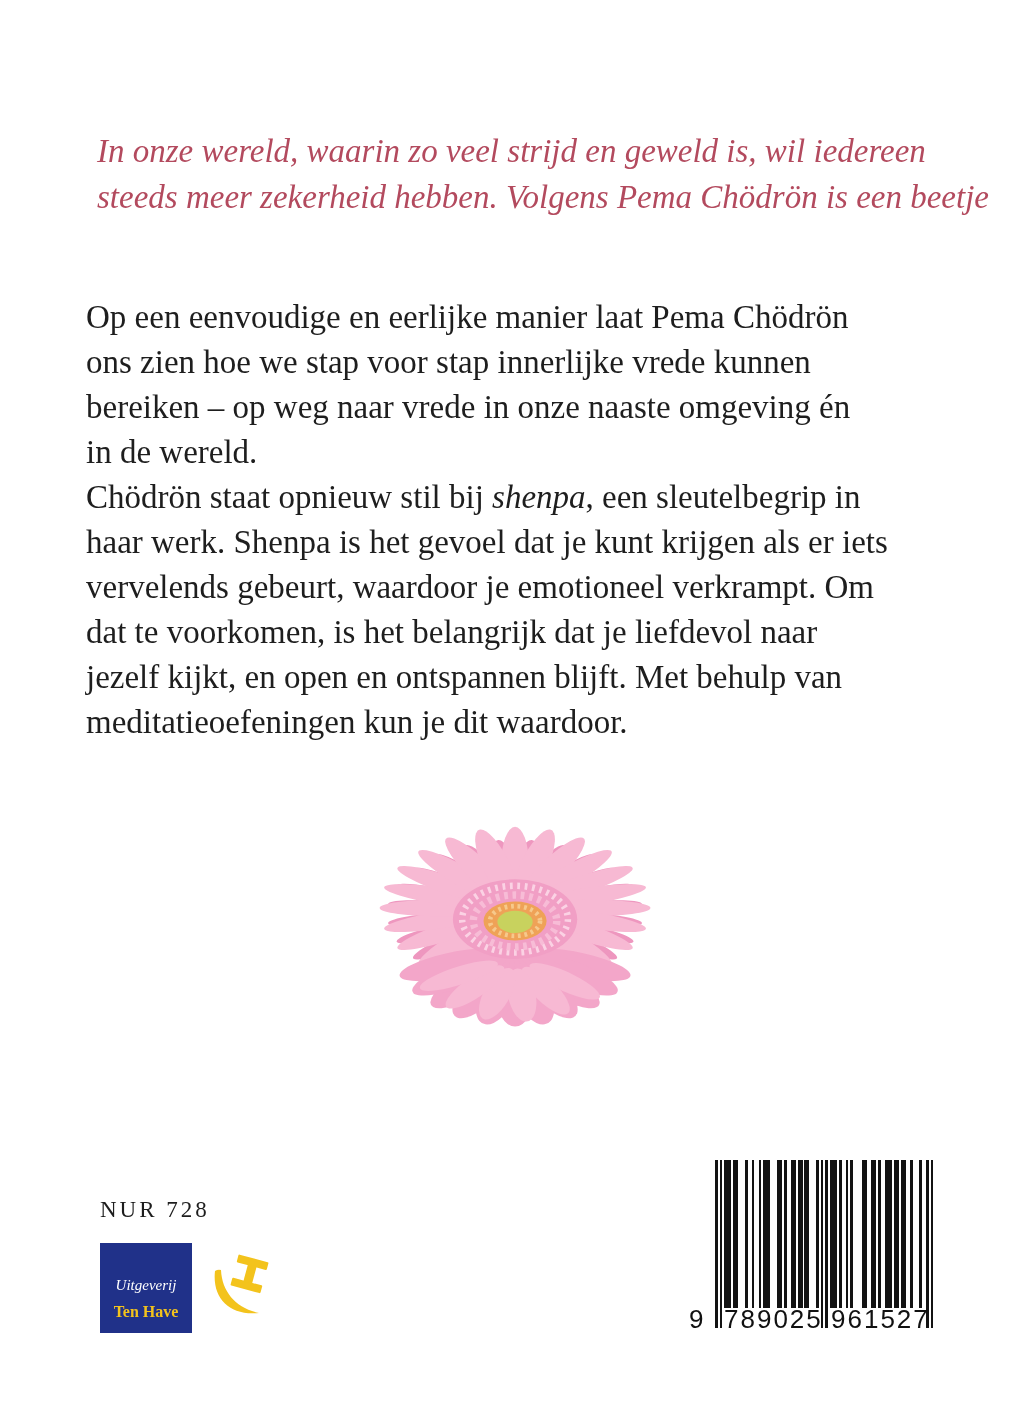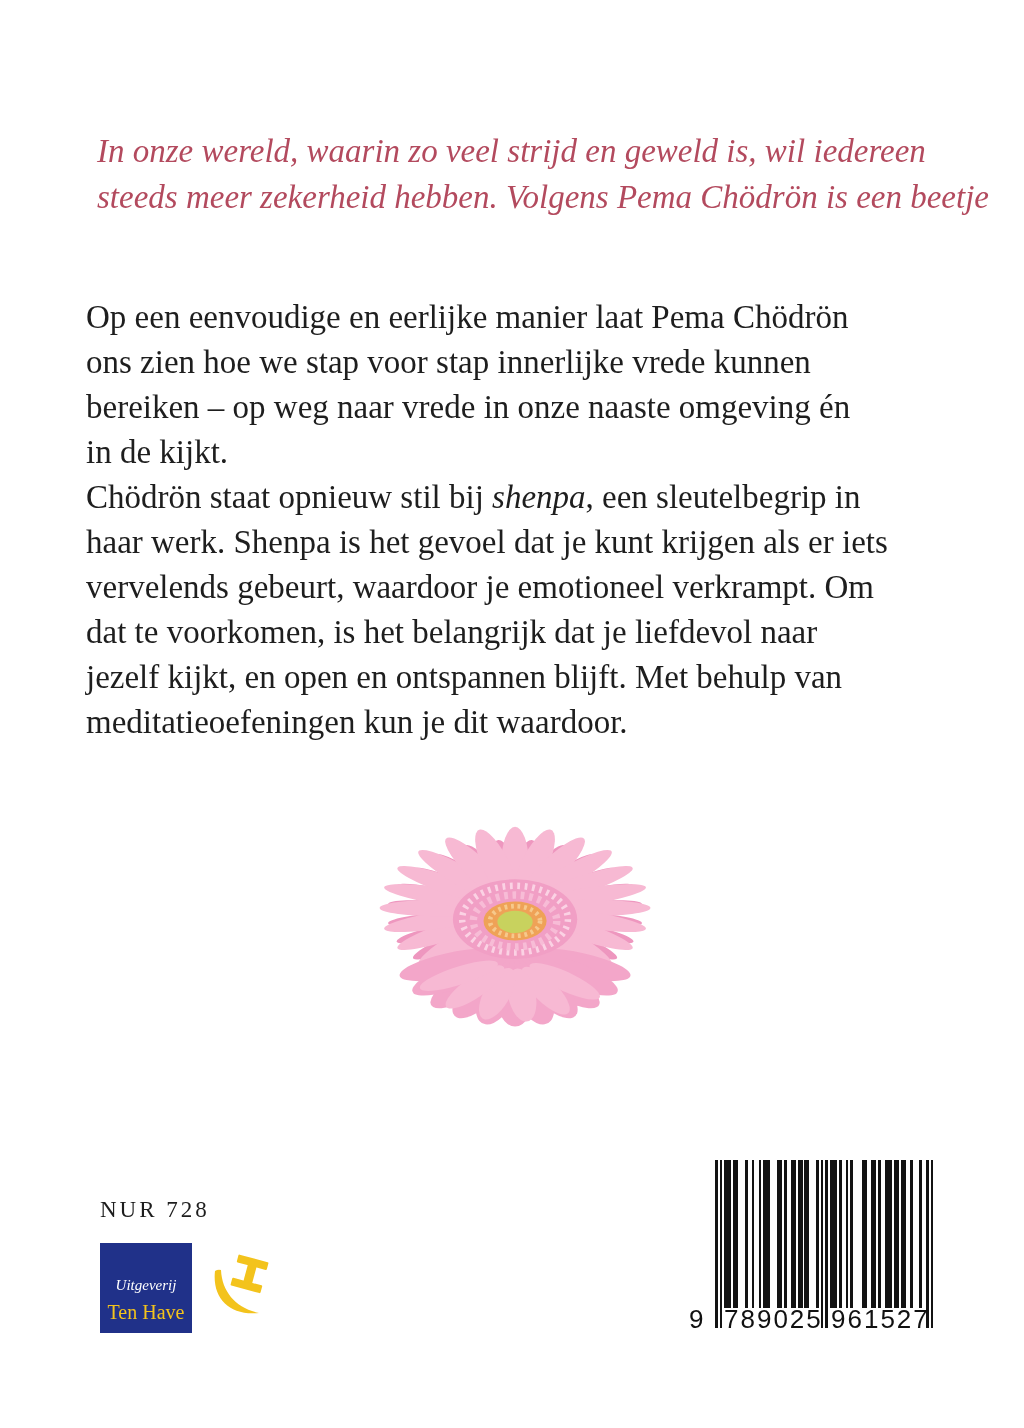--- a/index.html
+++ b/index.html
@@ -36,21 +36,21 @@
     font-size:23px;letter-spacing:3px;color:#1d1d1d;text-align:right;
   }
   
   .logo{
     position:absolute;left:100px;top:1243px;width:92px;height:90px;
     background:var(--logo-blue,#203189);
     display:flex;flex-direction:column;justify-content:center;align-items:center;
     box-sizing:border-box;padding-top:24px;gap:7px;
   }
   .imprint{color:#ffffff;font-style:italic;font-size:15px;line-height:17px;}
-  .pname{color:var(--logo-yellow,#f3c31c);font-weight:normal;font-size:20px;line-height:22px;}
+  .pname{color:var(--logo-yellow,#f3c31c);font-weight:bold;font-size:16px;line-height:22px;}
   .hmark{position:absolute;left:207px;top:1244px;width:74px;height:80px;}
   .ymark{fill:var(--logo-yellow,#f3c31c);}
   
   .barcode{position:absolute;left:688px;top:1160px;width:252px;height:180px;background:#fff;}
   .bars{position:absolute;left:27px;top:0;width:218px;height:172px;}
   .bar{position:absolute;top:0;background:var(--barcode-ink,#131313);}
   .bdigit{
     position:absolute;top:146px;
     font-family:"Liberation Sans",sans-serif;font-size:26px;line-height:27px;color:#111;
   }
@@ -65,21 +65,21 @@
 
   <div class="intro">
     <div class="iline">In onze wereld, waarin zo veel strijd en geweld is, wil iedereen</div>
     <div class="iline">steeds meer zekerheid hebben. Volgens Pema Chödrön is een beetje</div>
   </div>
 
   <div class="bodytext">
     <div class="bline">Op een eenvoudige en eerlijke manier laat Pema Chödrön</div>
     <div class="bline">ons zien hoe we stap voor stap innerlijke vrede kunnen</div>
     <div class="bline">bereiken – op weg naar vrede in onze naaste omgeving én</div>
-    <div class="bline">in de kijkt.</div>
+    <div class="bline">in de wereld.</div>
     <div class="bline"><span>Chödrön staat opnieuw stil bij </span><span class="it">shenpa</span><span>, een sleutelbegrip in</span></div>
     <div class="bline">haar werk. Shenpa is het gevoel dat je kunt krijgen als er iets</div>
     <div class="bline">vervelends gebeurt, waardoor je emotioneel verkrampt. Om</div>
     <div class="bline">dat te voorkomen, is het belangrijk dat je liefdevol naar</div>
     <div class="bline">jezelf kijkt, en open en ontspannen blijft. Met behulp van</div>
     <div class="bline">meditatieoefeningen kun je dit waardoor.</div>
   </div>
 
   <svg class="flower" viewBox="0 0 345 270" aria-hidden="true">
     <g>

